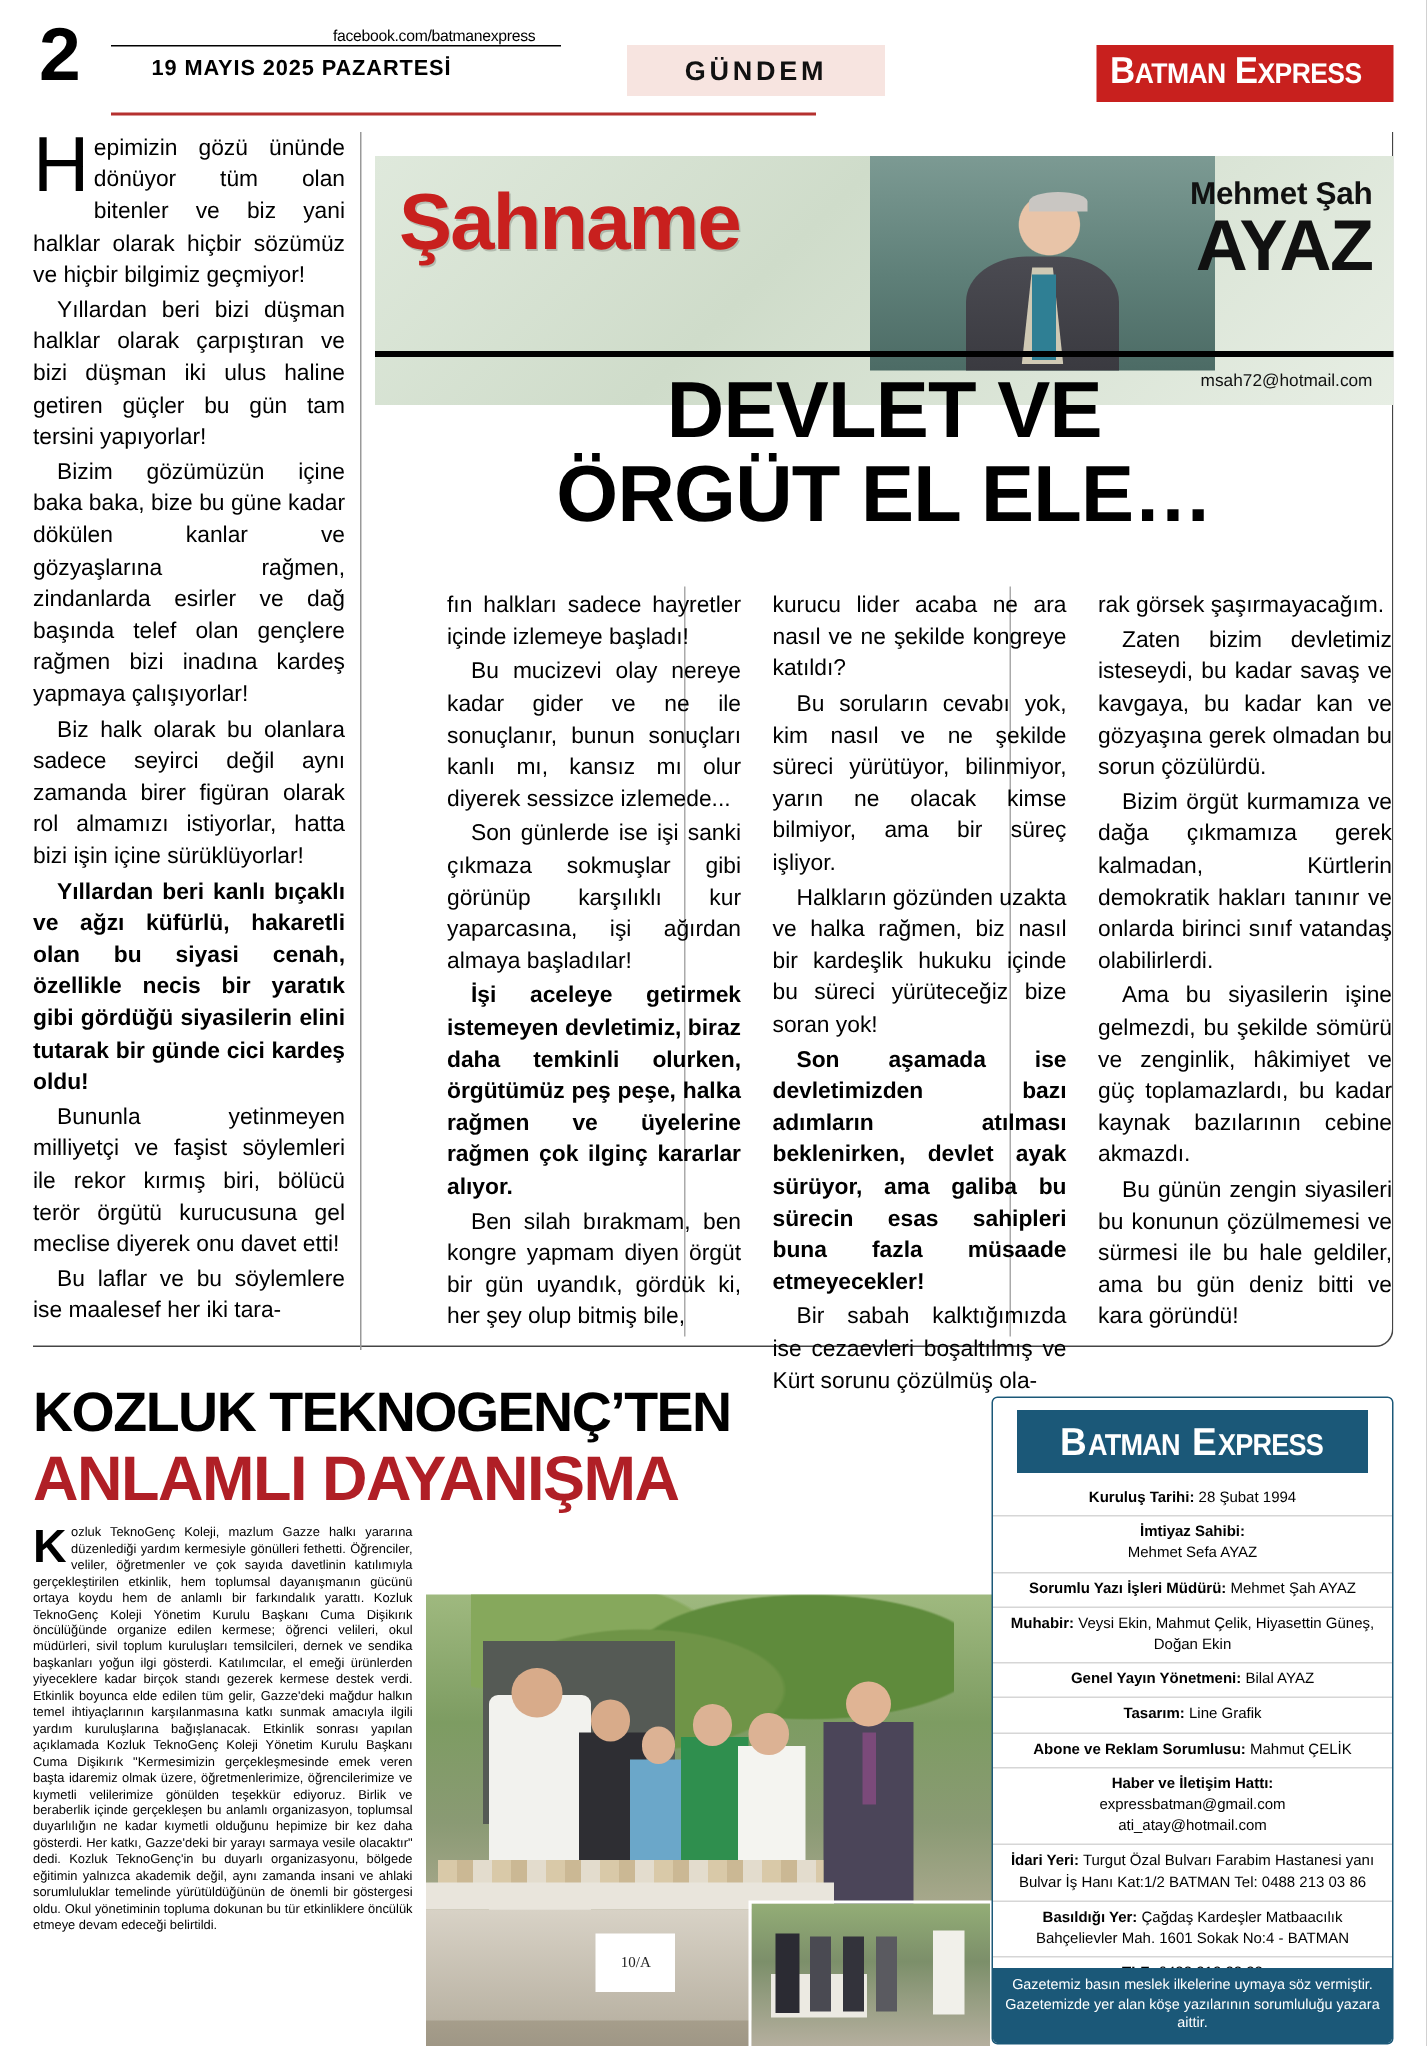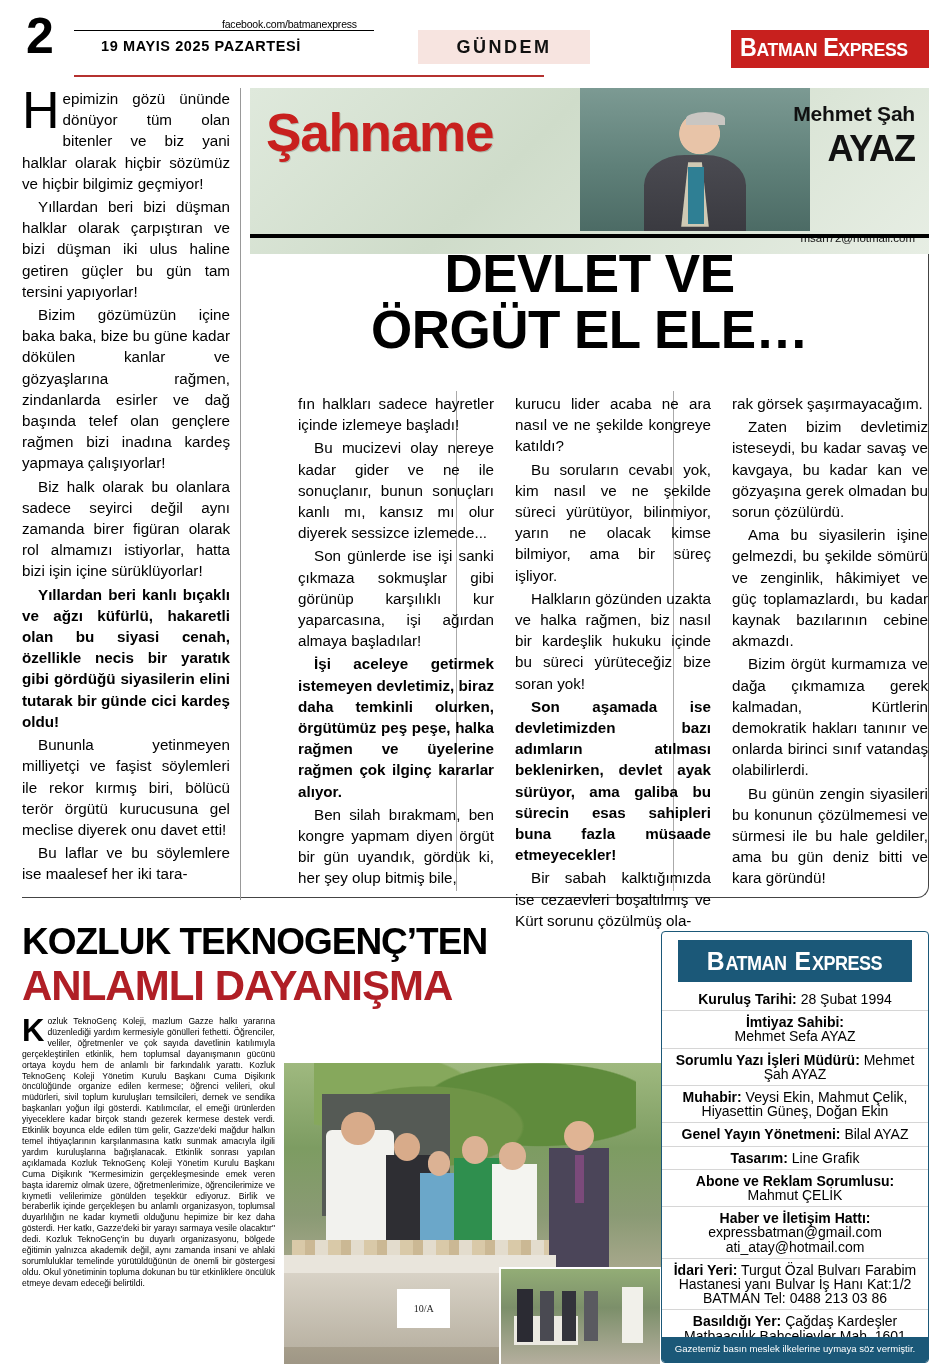--- a/index.html
+++ b/index.html
@@ -75,21 +75,21 @@
   }
   .col-left p.first { text-indent: 0; }
 
   .vrule-left {
     position: absolute; left: 218px; top: 0; bottom: 8px;
     border-left: 1.2px solid #999;
   }
 
   
   .banner {
-    position: absolute; left: 228px; top: 0; width: 679px; height: 166px;
+    position: absolute; left: 228px; top: 16px; width: 679px; height: 166px;
     background: linear-gradient(135deg,#dfe9dc 0%, #cfdcca 40%, #e7eee4 100%);
     overflow: hidden;
   }
   .banner-photo {
     position: absolute; left: 330px; top: 0; width: 230px; height: 143px;
     background:
       radial-gradient(circle at 52% 32%, #e8c4a8 0 13%, transparent 13.5%),
       linear-gradient(180deg,#7c9a93 0%, #5f8079 55%, #4c6b65 100%);
   }
   .banner-photo::before{
@@ -115,21 +115,21 @@
     font-family: "Liberation Sans", sans-serif;
     letter-spacing: -1.2px;
     text-shadow: 1px 1px 0 rgba(0,0,0,0.18);
   }
   .banner .author-first {
     position: absolute; right: 14px; top: 14px;
     font-size: 21px; font-weight: bold; color: #111; letter-spacing: -0.2px;
   }
   .banner .author-last {
     position: absolute; right: 14px; top: 36px;
-    font-size: 36px; font-weight: bold; color: #111; letter-spacing: -1px;
+    font-size: 48px; font-weight: bold; color: #111; letter-spacing: -1px;
     line-height: 50px;
   }
   .banner .author-mail {
     position: absolute; right: 14px; bottom: 10px;
     font-size: 11.5px; color: #111;
   }
   .banner-rule {
     position: absolute; left: 228px; top: 146px; width: 679px;
     border-top: 4px solid #000;
   }
@@ -245,21 +245,21 @@
     margin: 8px 16px 6px 16px; background: #1b5878; height: 42px;
     display: flex; align-items: center; justify-content: center;
   }
   .mast-logo span {
     color:#fff; font-size: 26px; font-weight: bold; letter-spacing: -0.6px;
     transform: scaleX(0.95); display:inline-block;
   }
   .mast-logo span .sm { font-size: 20px; }
   .mrow {
     padding: 4px 10px 4px 10px; text-align: center;
-    font-size: 14px; line-height: 14.2px;
+    font-size: 10px; line-height: 14.2px;
     border-top: 1px solid #d6d6d6;
     font-family: "Liberation Sans", sans-serif;
   }
   .mrow:first-of-type { border-top: none; }
   .mrow b { font-weight: bold; }
   .mrow .val { font-weight: normal; }
   .mdisc {
     position: absolute; left: 0; right: 0; bottom: 0;
     background: #1b5878; color: #fff;
     font-size: 9.6px; line-height: 12.6px; text-align: center;
@@ -332,22 +332,22 @@
         <p class="nofirst">kurucu lider acaba ne ara nasıl ve ne şekilde kongreye katıldı?</p>
         <p>Bu soruların cevabı yok, kim nasıl ve ne şekilde süreci yürütüyor, bilinmiyor, yarın ne olacak kimse bilmiyor, ama bir süreç işliyor.</p>
         <p>Halkların gözünden uzakta ve halka rağmen, biz nasıl bir kardeşlik hukuku içinde bu süreci yürüteceğiz bize soran yok!</p>
         <p class="bold">Son aşamada ise devletimizden bazı adımların atılması beklenirken, devlet ayak sürüyor, ama galiba bu sürecin esas sahipleri buna fazla müsaade etmeyecekler!</p>
         <p>Bir sabah kalktığımızda ise cezaevleri boşaltılmış ve Kürt sorunu çözülmüş ola-</p>
       </div>
 
       <div class="acol c3">
         <p class="nofirst">rak görsek şaşırmayacağım.</p>
         <p>Zaten bizim devletimiz isteseydi, bu kadar savaş ve kavgaya, bu kadar kan ve gözyaşına gerek olmadan bu sorun çözülürdü.</p>
+        <p>Bizim örgüt kurmamıza ve dağa çıkmamıza gerek kalmadan, Kürtlerin demokratik hakları tanınır ve onlarda birinci sınıf vatandaş olabilirlerdi.</p>
         <p>Ama bu siyasilerin işine gelmezdi, bu şekilde sömürü ve zenginlik, hâkimiyet ve güç toplamazlardı, bu kadar kaynak bazılarının cebine akmazdı.</p>
-        <p>Bizim örgüt kurmamıza ve dağa çıkmamıza gerek kalmadan, Kürtlerin demokratik hakları tanınır ve onlarda birinci sınıf vatandaş olabilirlerdi.</p>
         <p>Bu günün zengin siyasileri bu konunun çözülmemesi ve sürmesi ile bu hale geldiler, ama bu gün deniz bitti ve kara göründü!</p>
       </div>
     </div>
   </div>
 
   <div class="bottom">
 
     <div class="bl">
       <div class="bh1">KOZLUK TEKNOGENÇ’TEN</div>
       <div class="bh2">ANLAMLI DAYANIŞMA</div>
@@ -402,17 +402,18 @@
           <div class="mrow"><b>Tasarım:</b><span class="val"> Line Grafik</span></div>
           <div class="mrow"><b>Abone ve Reklam Sorumlusu:</b><span class="val"> Mahmut ÇELİK</span></div>
           <div class="mrow"><b>Haber ve İletişim Hattı:</b><div class="val">expressbatman@gmail.com</div><div class="val">ati_atay@hotmail.com</div></div>
           <div class="mrow"><b>İdari Yeri:</b><span class="val"> Turgut Özal Bulvarı Farabim Hastanesi yanı Bulvar İş Hanı Kat:1/2 BATMAN Tel: 0488 213 03 86</span></div>
           <div class="mrow"><b>Basıldığı Yer:</b><span class="val"> Çağdaş Kardeşler Matbaacılık Bahçelievler Mah. 1601 Sokak No:4  -  BATMAN</span></div>
           <div class="mrow"><b>TLF:</b><span class="val"> 0488 212 28 33</span></div>
           <div class="mrow"><span class="val">Yerel Süreli Yayın</span></div>
         </div>
       <div class="mdisc">
         <div>Gazetemiz basın meslek ilkelerine uymaya söz vermiştir.</div>
+        <div>Gazetemizde yer alan köşe yazılarının sorumluluğu yazara aittir.</div>
       </div>
     </div>
 
   </div>
 </div>
 
 </body></html>

